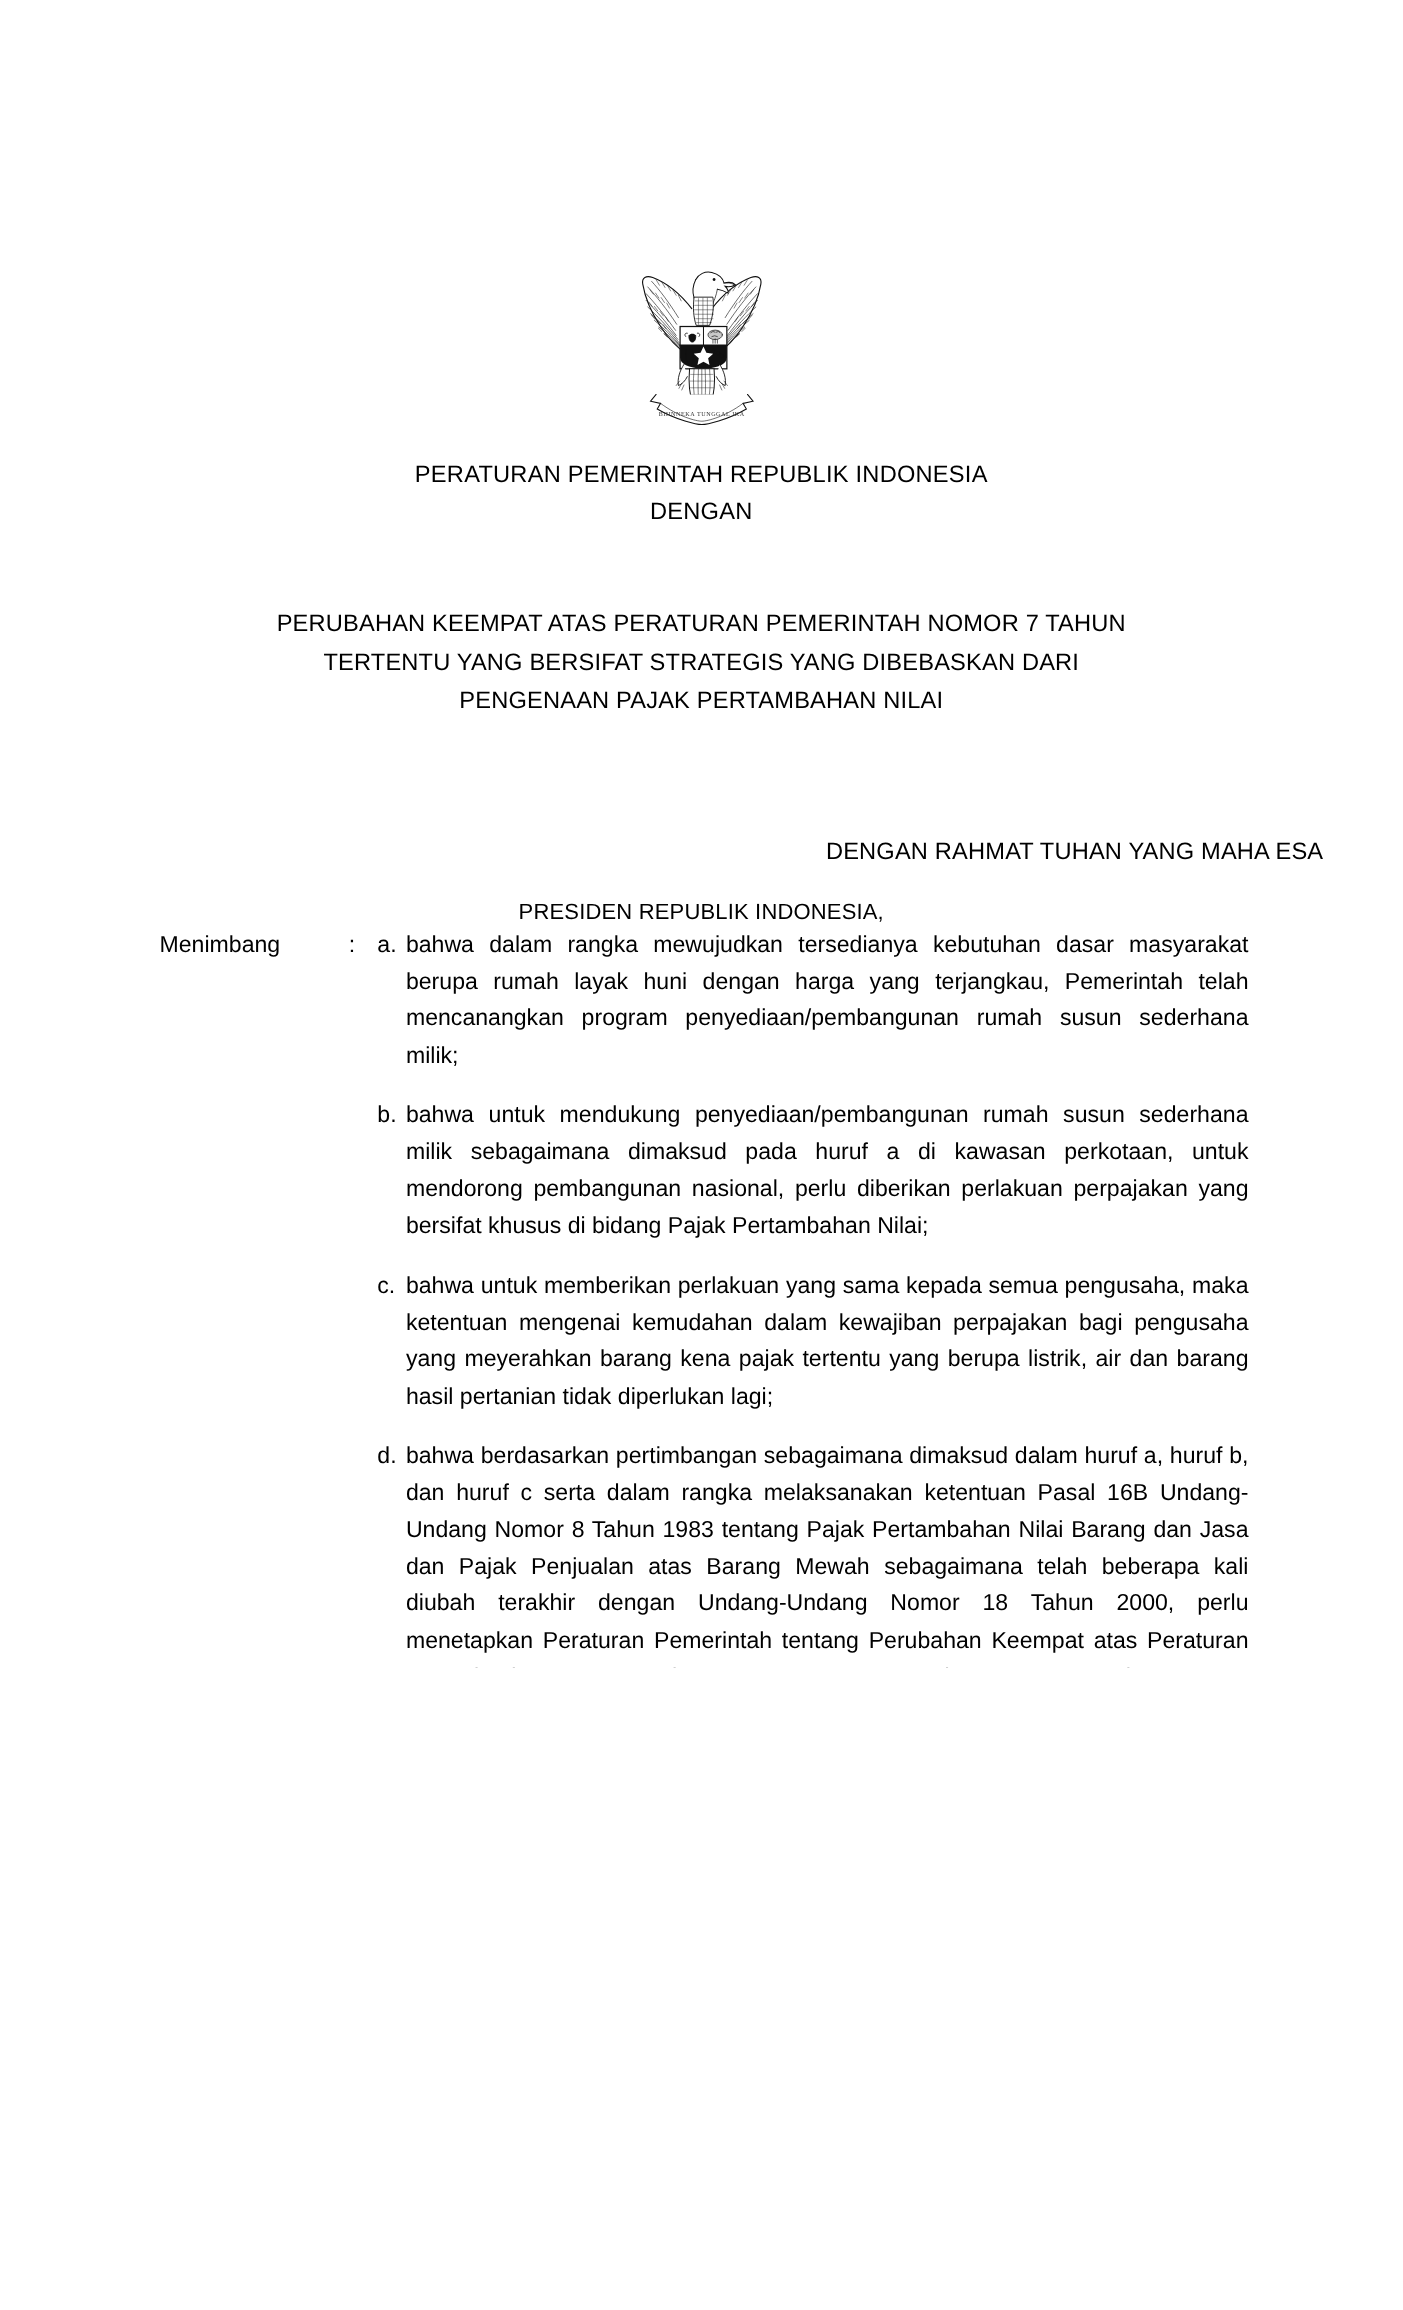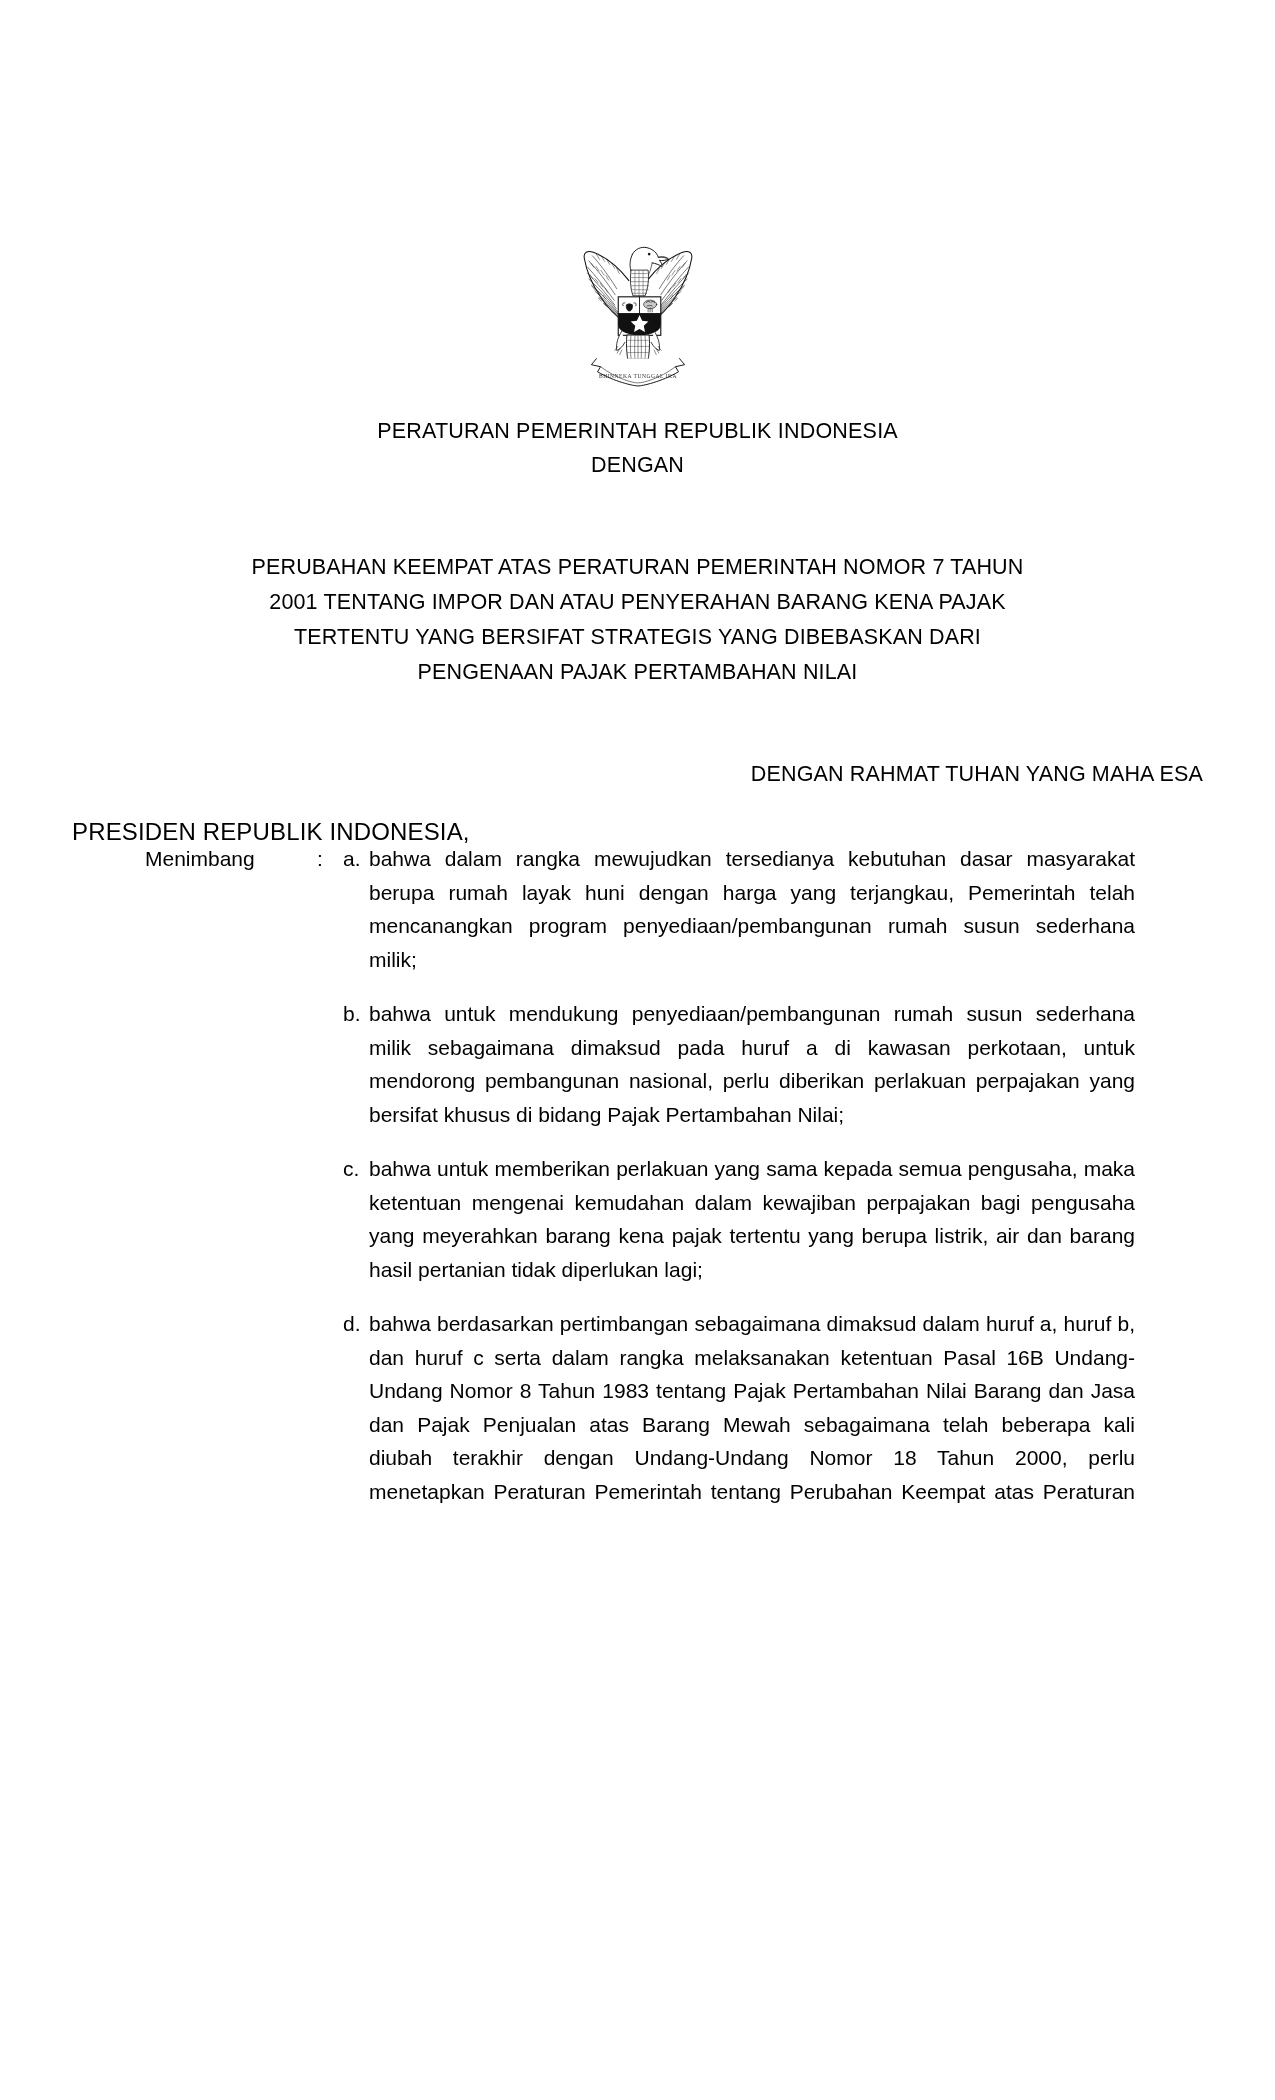--- a/index.html
+++ b/index.html
@@ -72,21 +72,22 @@
     width: 1131px;
     text-align: right;
     font-size: 21.5px;
     letter-spacing: 0.15px;
   }
   .president {
     position: absolute;
     top: 818px;
     left: 72px;
     width: 1131px;
-    font-size: 24px;
+    text-align: center;
+    font-size: 20px;
     letter-spacing: 0.15px;
   }
 
   
   .considering {
     position: absolute;
     top: 842px;
     left: 145px;
     width: 990px;
   }
@@ -259,21 +260,20 @@
     </svg>
   </div>
 
   <div class="heading-block">
     <div class="h-line">PERATURAN PEMERINTAH REPUBLIK INDONESIA</div>
     <div class="h-line">DENGAN</div>
   </div>
 
   <div class="sub-block">
     <div class="s-line">PERUBAHAN KEEMPAT ATAS PERATURAN PEMERINTAH NOMOR 7 TAHUN</div>
-    <div class="s-line">2001 TENTANG IMPOR DAN ATAU PENYERAHAN BARANG KENA PAJAK</div>
     <div class="s-line">TERTENTU YANG BERSIFAT STRATEGIS YANG DIBEBASKAN DARI</div>
     <div class="s-line">PENGENAAN PAJAK PERTAMBAHAN NILAI</div>
   </div>
 
   <div class="invocation">DENGAN RAHMAT TUHAN YANG MAHA ESA</div>
   <div class="president">PRESIDEN REPUBLIK INDONESIA,</div>
 
   <div class="considering">
     <div class="considering-row">
       <div class="label-col">Menimbang</div>

